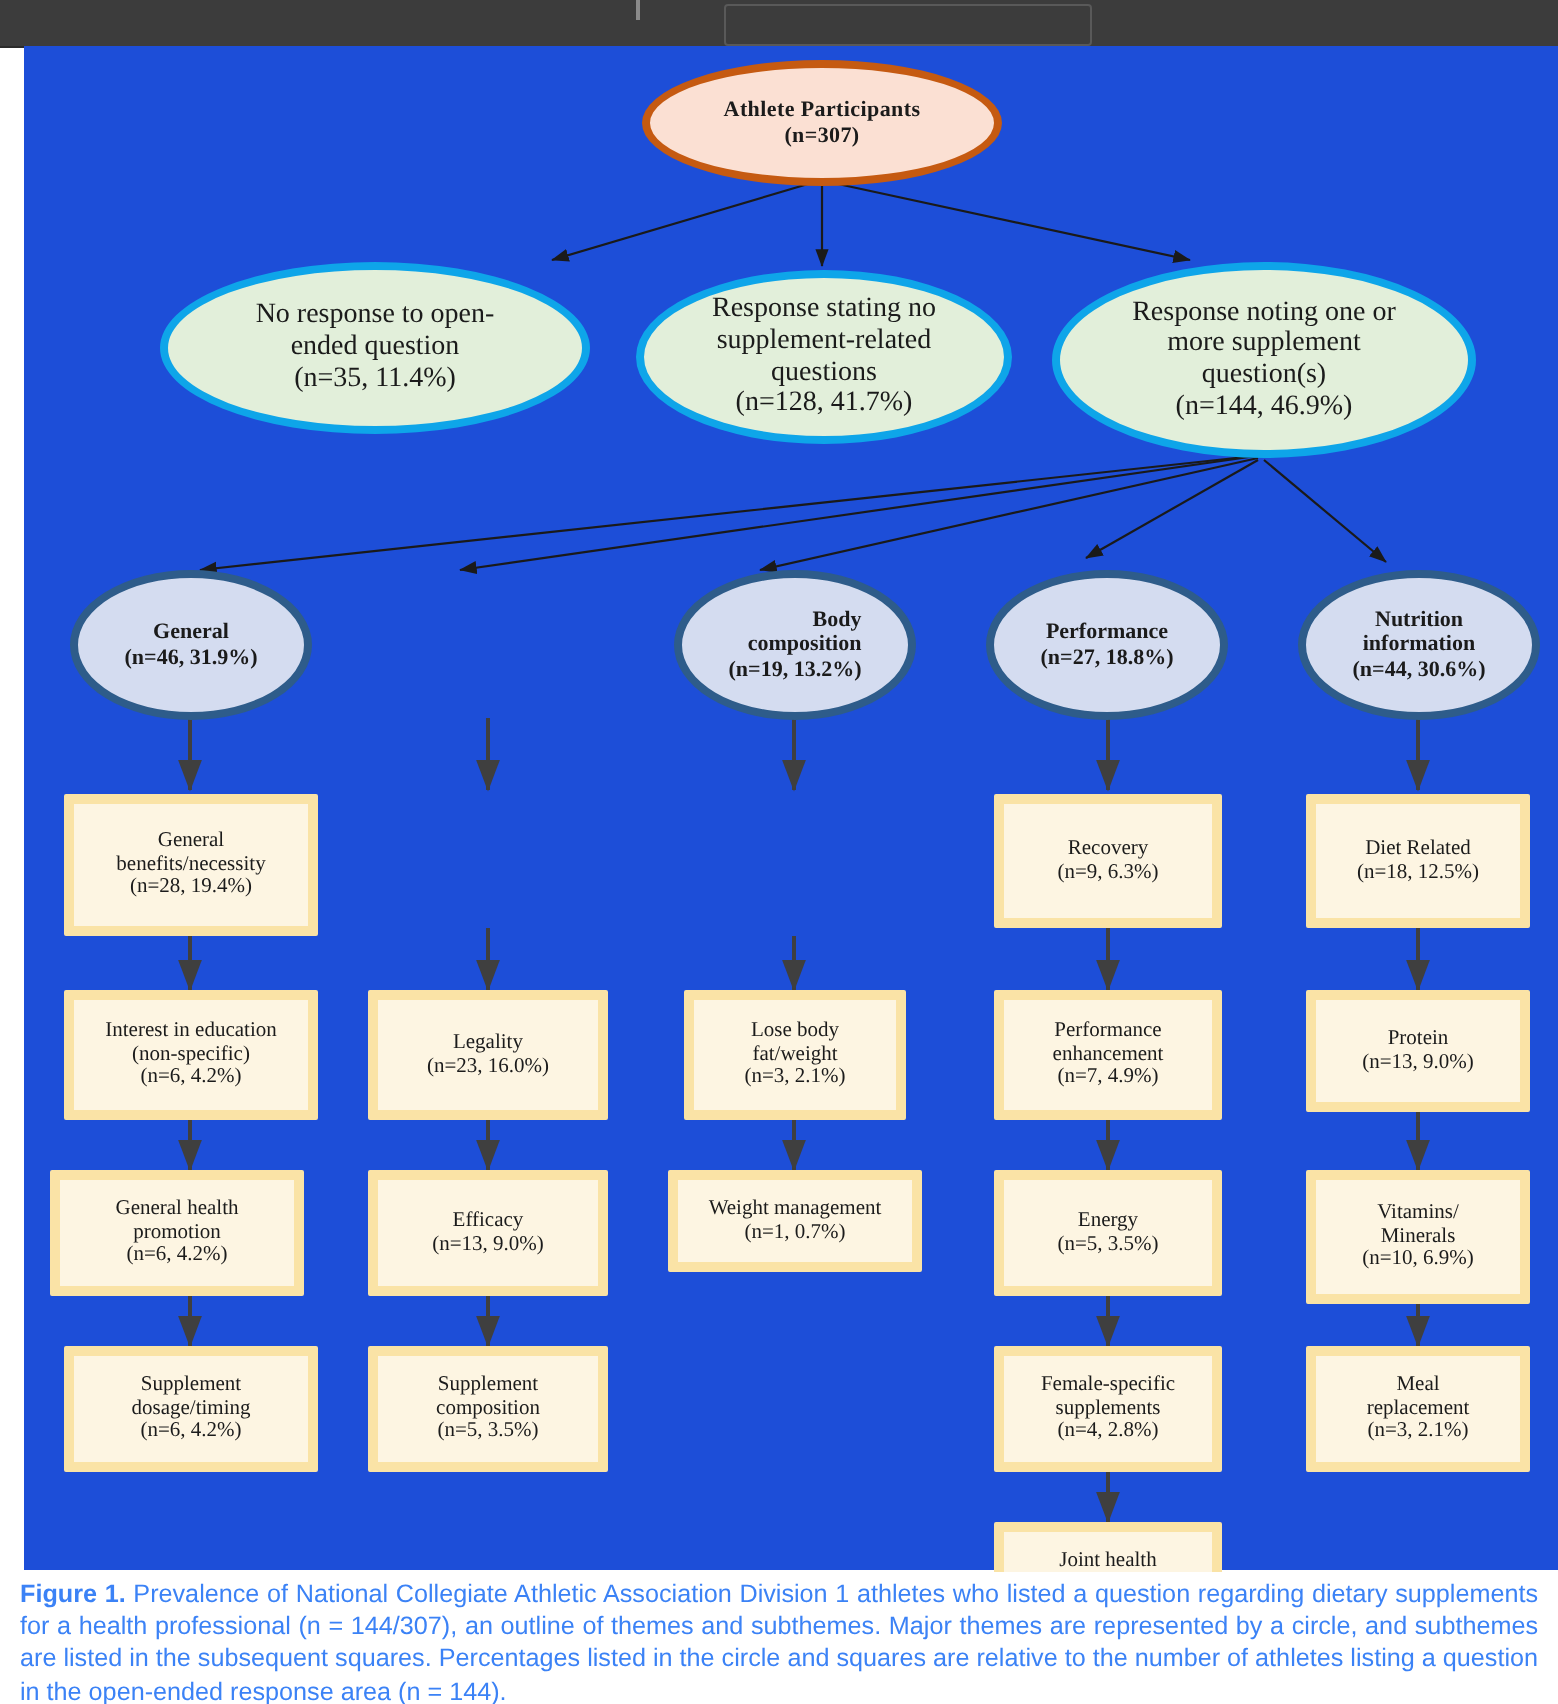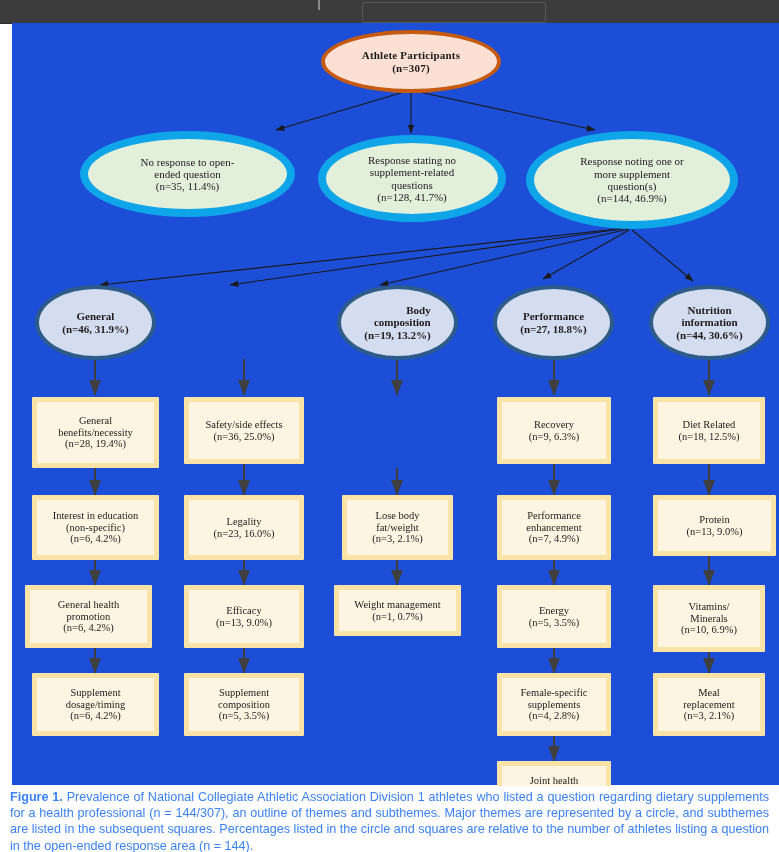--- a/index.html
+++ b/index.html
@@ -62,23 +62,23 @@
     border-radius: 50%;
   }
   .node-root {
     border: 4px solid #C55A11;
     background: #FBE0D3;
     font-weight: bold;
     font-size: 11px;
     letter-spacing: .2px;
   }
   .node-green {
-    border: 8px solid #0ea5e9;
+    border: 4px solid #0ea5e9;
     background: #E2EFDA;
-    font-size: 11px;
+    font-size: 14px;
   }
   .node-blue {
     border: 4px solid #2E5C8A;
     background: #D4DCF0;
     font-weight: bold;
     font-size: 11px;
   }
   .node-box {
     border: 5px solid #FAE3A6;
     background: #FDF5E2;
@@ -229,24 +229,20 @@
     <span class="node-text">General health
 promotion
 (n=6, 4.2%)</span>
   </div>
   <div class="node node-box" style="left:20px; top:650px; width:127px; height:63px;">
     <span class="node-text">Supplement
 dosage/timing
 (n=6, 4.2%)</span>
   </div>
 
-  <div class="node node-box" style="left:172px; top:374px; width:120px; height:67px;">
-    <span class="node-text">Safety/side effects
-(n=36, 25.0%)</span>
-  </div>
   <div class="node node-box" style="left:172px; top:472px; width:120px; height:65px;">
     <span class="node-text">Legality
 (n=23, 16.0%)</span>
   </div>
   <div class="node node-box" style="left:172px; top:562px; width:120px; height:63px;">
     <span class="node-text">Efficacy
 (n=13, 9.0%)</span>
   </div>
   <div class="node node-box" style="left:172px; top:650px; width:120px; height:63px;">
     <span class="node-text">Supplement
@@ -284,21 +280,21 @@
   </div>
   <div class="node node-box" style="left:485px; top:738px; width:114px; height:52px;">
     <span class="node-text">Joint health
 (n=2, 1.4%)</span>
   </div>
 
   <div class="node node-box" style="left:641px; top:374px; width:112px; height:67px;">
     <span class="node-text">Diet Related
 (n=18, 12.5%)</span>
   </div>
-  <div class="node node-box" style="left:641px; top:472px; width:123px; height:61px;">
+  <div class="node node-box" style="left:641px; top:472px; width:112px; height:61px;">
     <span class="node-text">Protein
 (n=13, 9.0%)</span>
   </div>
   <div class="node node-box" style="left:641px; top:562px; width:112px; height:67px;">
     <span class="node-text">Vitamins/
 Minerals
 (n=10, 6.9%)</span>
   </div>
   <div class="node node-box" style="left:641px; top:650px; width:112px; height:63px;">
     <span class="node-text">Meal

